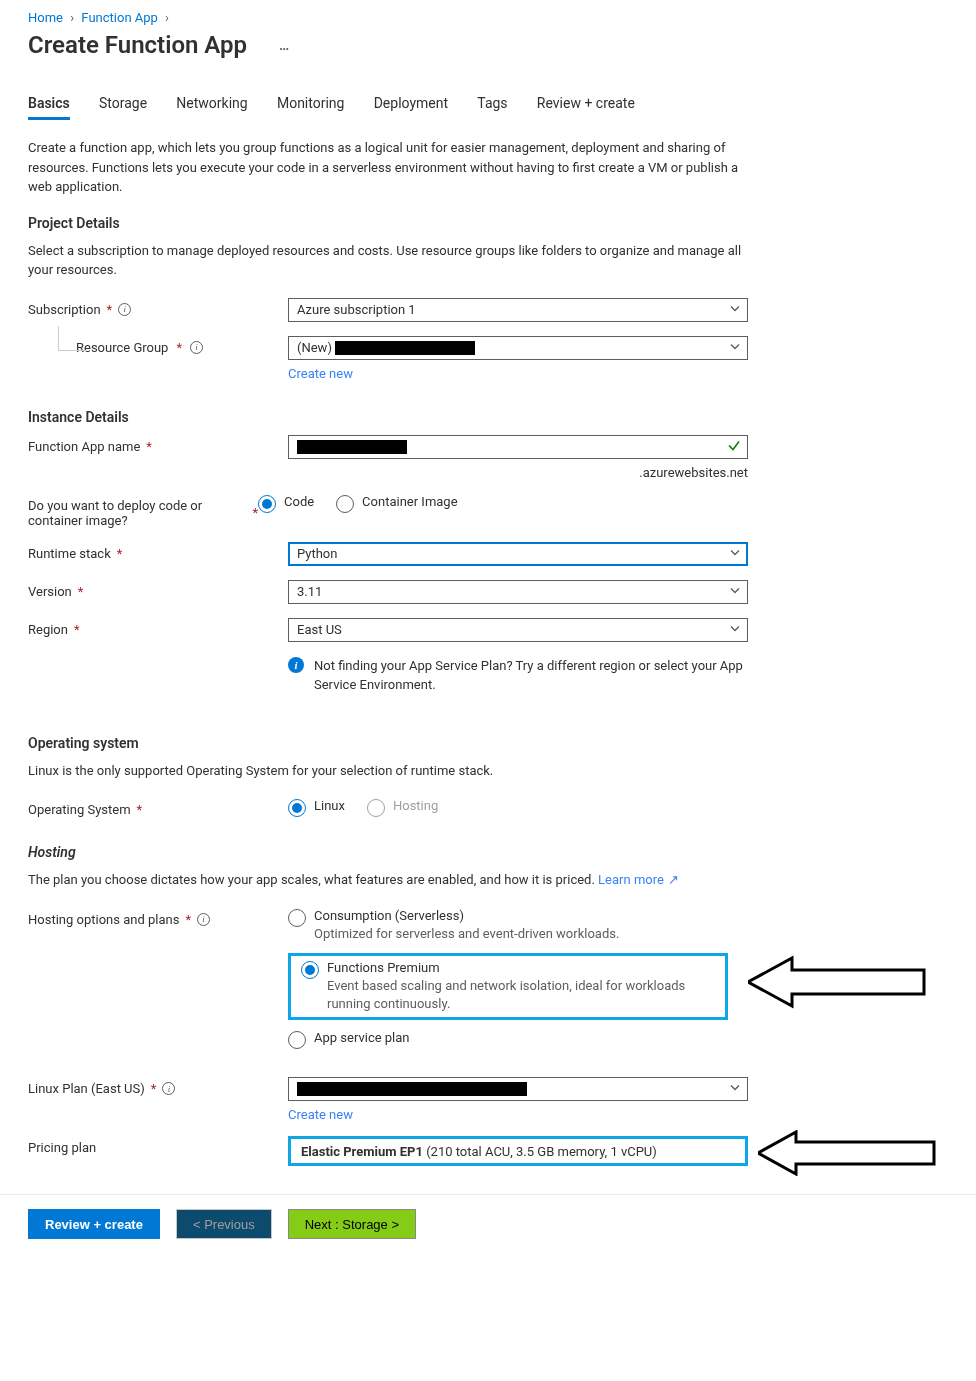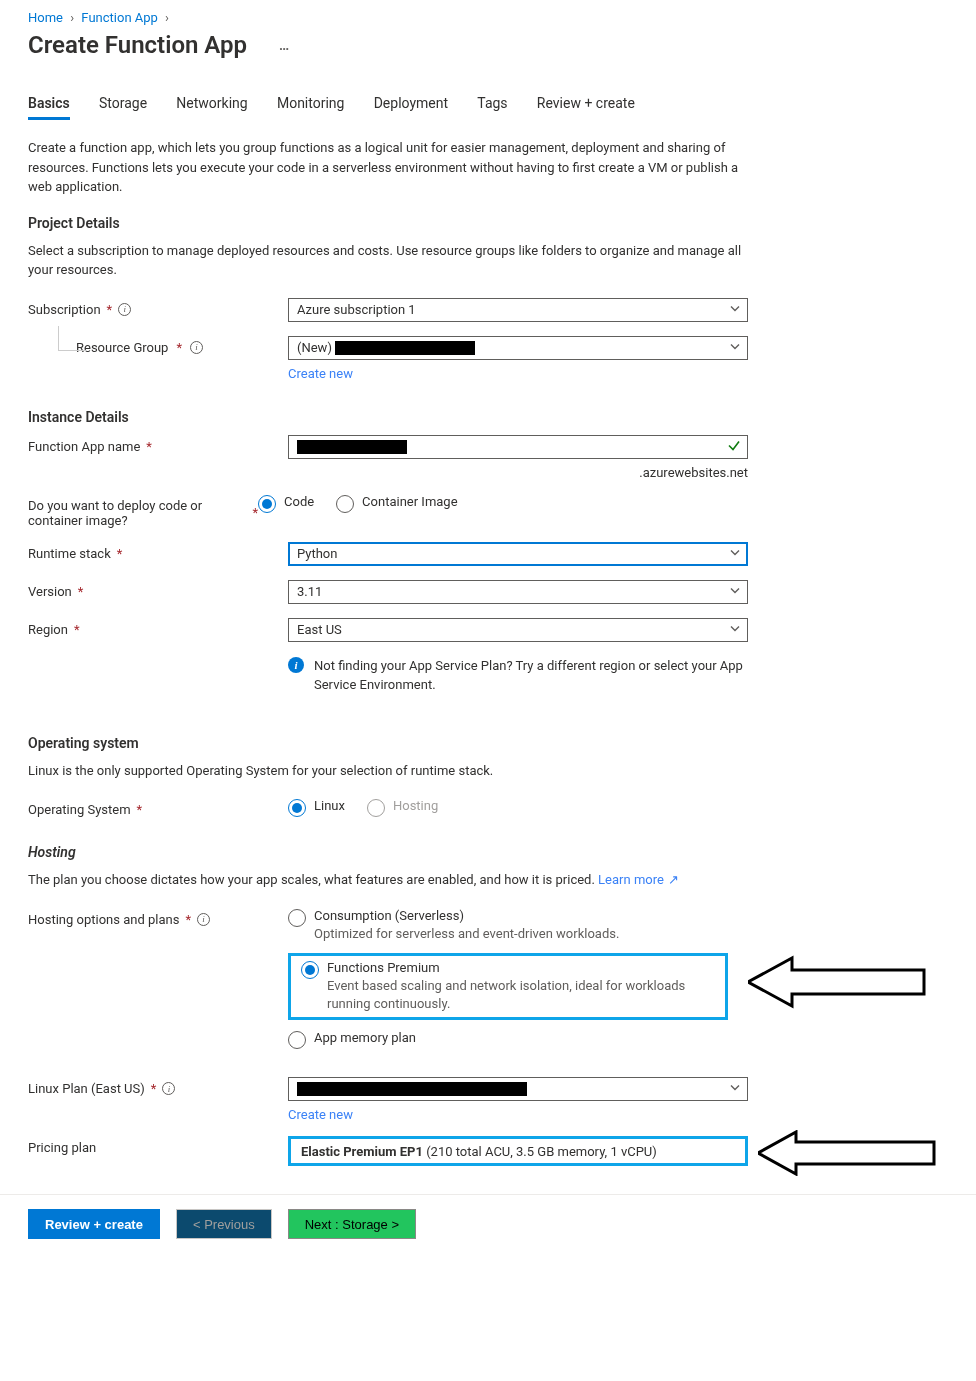--- a/index.html
+++ b/index.html
@@ -55,21 +55,21 @@
   .info-callout { display:flex; align-items:flex-start; gap:10px; margin-top:14px; max-width:460px;}
   .info-bubble { width:16px; height:16px; background:#0078d4; border-radius:50%; color:#fff; display:flex; align-items:center; justify-content:center; font-size:11px; font-weight:600; font-family: Georgia, serif; font-style:italic; flex-shrink:0; margin-top:1px;}
   .info-callout .txt { font-size:13px; color:#323130; line-height:1.5;}
   .redact { background:#000; display:inline-block; height:14px; vertical-align:middle;}
   .boxed { border:3px solid #0ea5e9; padding:4px 10px; position:relative; }
   .boxed.premium-box { width: 440px; }
   .boxed.plan-box { width:460px; height:30px; display:flex; align-items:center; padding:0 10px; font-size:13px;}
   .arrow { position:absolute; }
   .arrow svg { display:block;}
   .footer { border-top:1px solid #edebe9; padding:14px 28px; display:flex; gap:16px; align-items:center; margin-top:28px;}
-  .btn { height:30px; padding:0 16px; font-size:13px; border:1px solid #8a8886; background:#22c55e; cursor:pointer; display:inline-flex; align-items:center;}
+  .btn { height:30px; padding:0 16px; font-size:13px; border:1px solid #8a8886; background:#84cc16; cursor:pointer; display:inline-flex; align-items:center;}
   .btn.primary { background:#0078d4; color:#fff; border-color:#0078d4; font-weight:600;}
   .btn.disabled { color:#a19f9d; border-color:#c8c6c4; background:#0c4a6e;}
   .ext-link-icon { margin-left:4px; }
 </style>
 </head>
 <body>
 
 <div class="content-wrap">
 
   <div class="breadcrumb">
@@ -271,21 +271,21 @@
       </div>
       <div class="arrow" style="left:460px; top:46px; position:absolute; margin-left:260px;">
         <svg width="180" height="56" viewBox="0 0 180 56">
           <polygon points="0,28 44,4 44,16 176,16 176,40 44,40 44,52" fill="#fff" stroke="#000" stroke-width="3"></polygon>
         </svg>
       </div>
 
       <div class="radio-block" style="margin-top:10px;">
         <span class="radio"></span>
         <div class="rb-text">
-          <div class="rb-title">App memory plan</div>
+          <div class="rb-title">App service plan</div>
         </div>
       </div>
     </div>
   </div>
 
   <div class="form-row" style="margin-top:18px;">
     <div class="label-col">
       <span>Linux Plan (East US)</span>
       <span class="req">*</span>
       <span class="info-icon">i</span>

